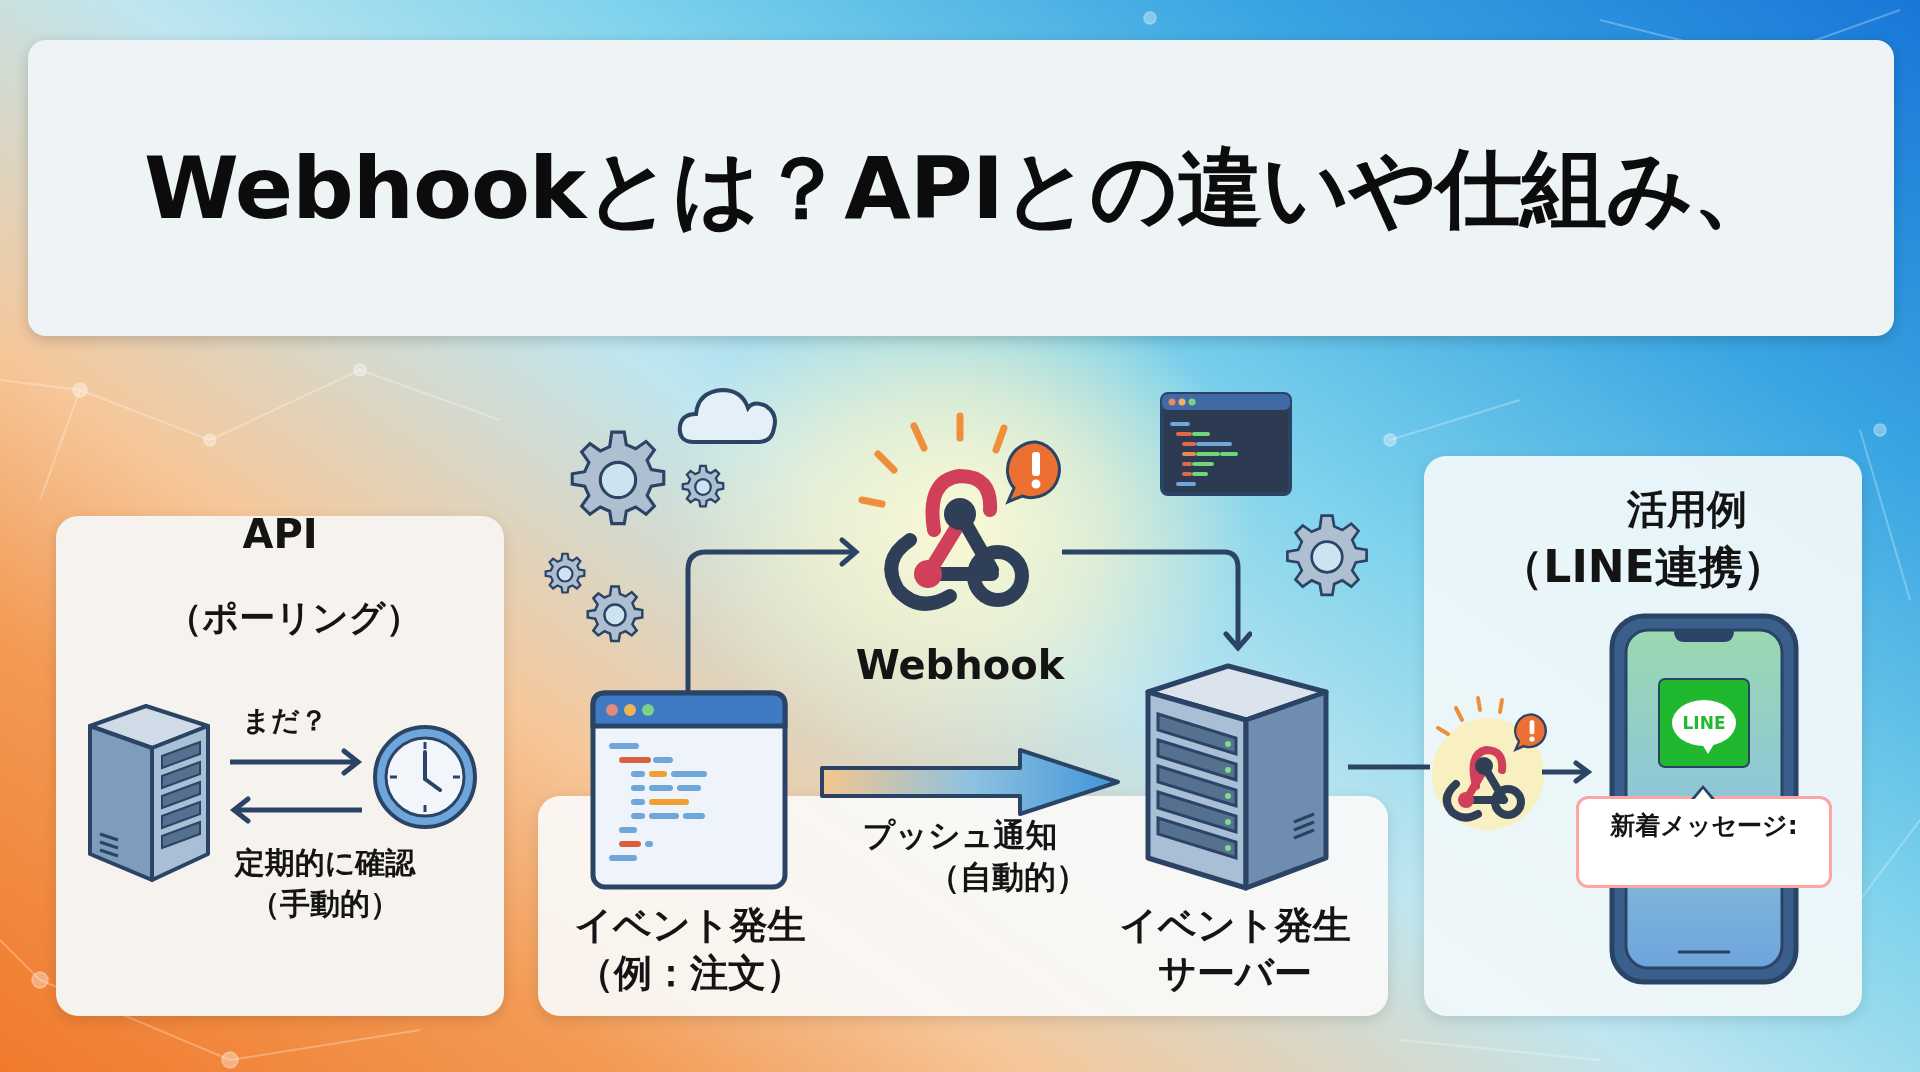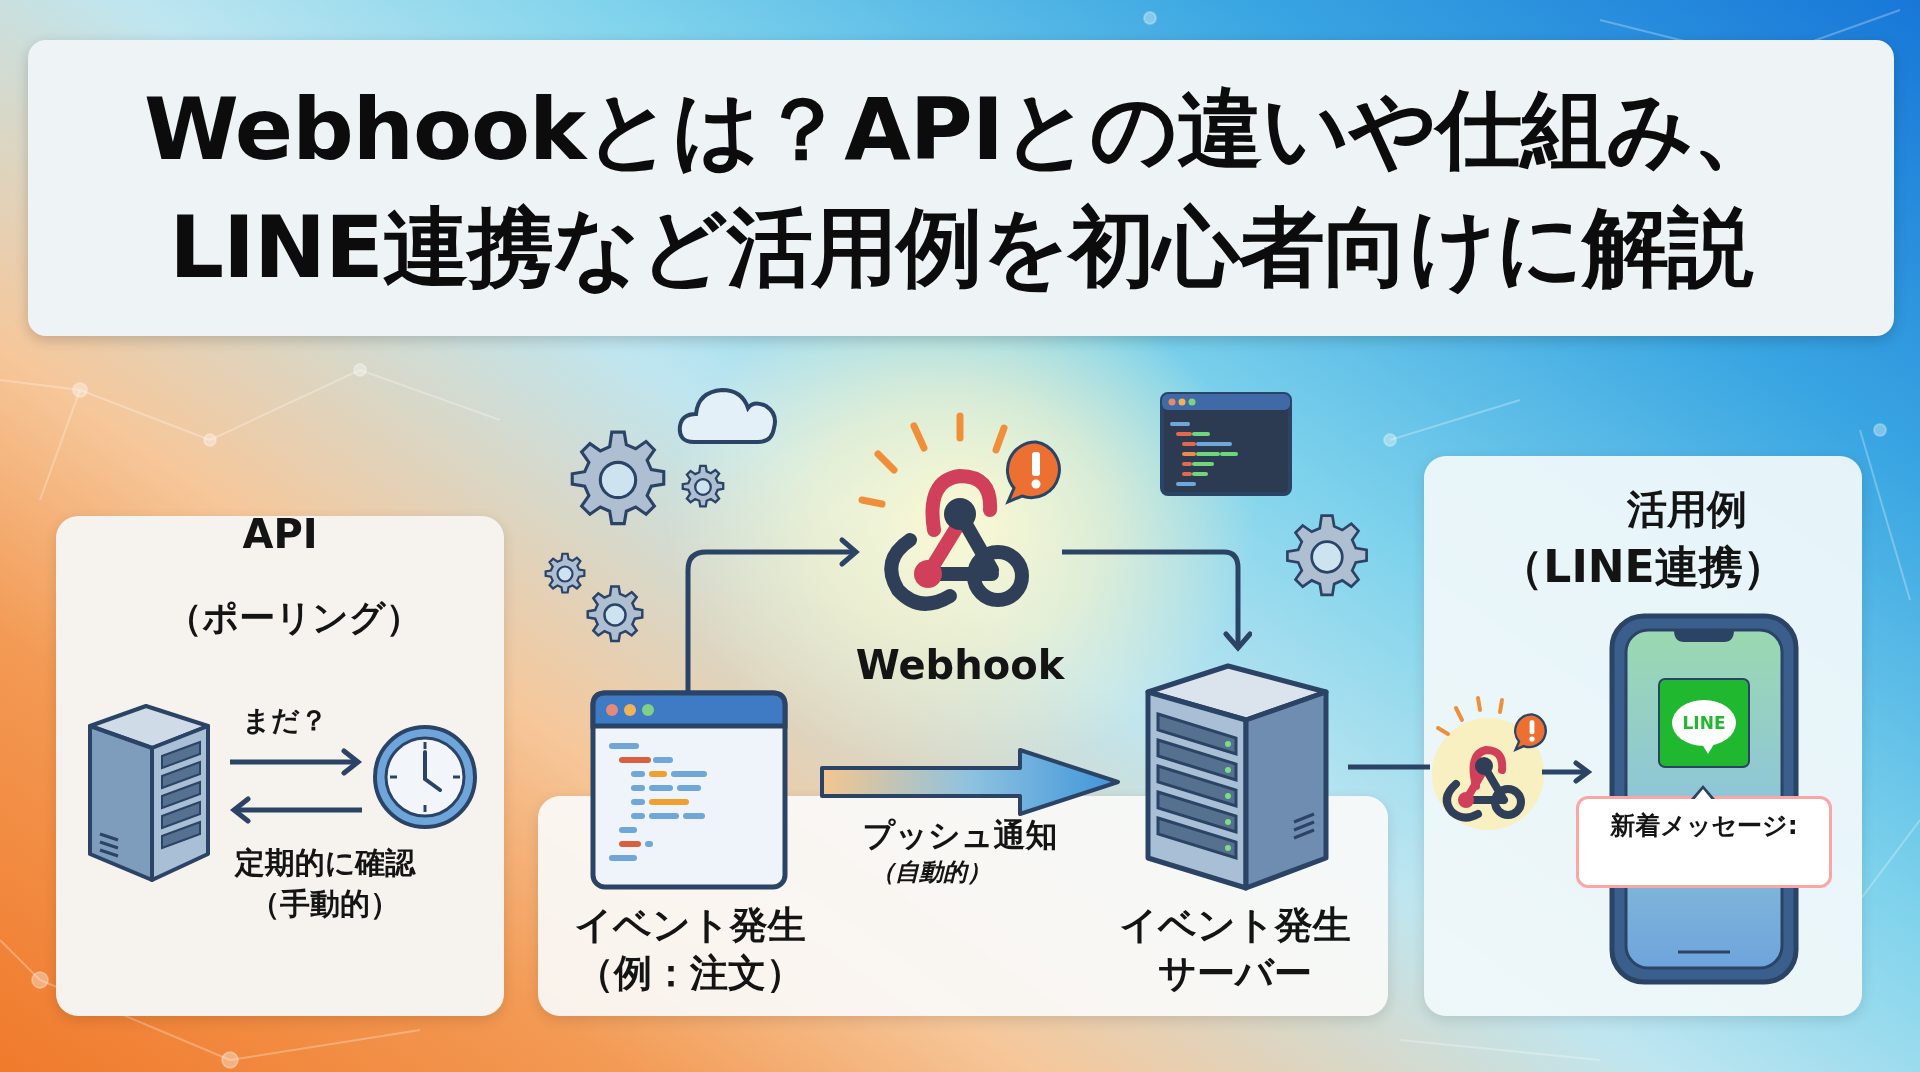--- a/index.html
+++ b/index.html
@@ -55,21 +55,20 @@
       <circle cx="230" cy="1060" r="8"></circle>
       <circle cx="1760" cy="60" r="6"></circle>
     <circle cx="1150" cy="18" r="6"></circle>
       <circle cx="1880" cy="430" r="6"></circle>
       <circle cx="1390" cy="440" r="6"></circle>
   </g>
 </svg>
 
 <div class="title-card">
   <div class="title-line">Webhookとは？APIとの違いや仕組み、</div>
-  <div class="title-line">LINE連携など活用例を初心者向けに解説</div>
 </div>
 
 <div class="panel panel-api"></div>
 <div class="lbl" style="left:56px;top:511px;width:448px;font-size:40px;">API</div>
 <div class="lbl" style="left:56px;top:594px;width:448px;font-size:36px;padding-left:28px;">（ポーリング）</div>
 
 <svg class="ico" style="left:86px;top:704px" width="130" height="180" viewBox="0 0 130 180">
   <polygon points="4,22 60,2 122,22 66,44" fill="#cfdbe6" stroke="#2b4466" stroke-width="4" stroke-linejoin="round"></polygon>
   <polygon points="4,22 66,44 66,176 4,150" fill="#7e9cbc" stroke="#2b4466" stroke-width="4" stroke-linejoin="round"></polygon>
   <polygon points="66,44 122,22 122,150 66,176" fill="#a9bfd6" stroke="#2b4466" stroke-width="4" stroke-linejoin="round"></polygon>
@@ -227,21 +226,21 @@
   <defs>
       <linearGradient id="pg" x1="0" x2="1">
         <stop offset="0" stop-color="#f4c68e"></stop>
         <stop offset="0.5" stop-color="#8ec2e0"></stop>
         <stop offset="1" stop-color="#3f95da"></stop>
       </linearGradient>
     </defs>
   <polygon points="2,20 200,20 200,2 298,34 200,66 200,48 2,48" fill="url(#pg)" stroke="#2b4466" stroke-width="4" stroke-linejoin="round"></polygon>
 </svg>
 <div class="lbl" style="left:840px;top:814px;width:240px;font-size:32px;">プッシュ通知</div>
-<div class="lbl" style="left:811px;top:856px;width:240px;font-size:24px;font-style:italic;">（自動的）</div>
+<div class="lbl" style="left:888px;top:856px;width:240px;font-size:32px;">（自動的）</div>
 
 <svg class="ico" style="left:1144px;top:662px" width="186" height="230" viewBox="0 0 186 230">
   <polygon points="4,30 84,4 182,30 102,58" fill="#dbe4ec" stroke="#2b4466" stroke-width="5" stroke-linejoin="round"></polygon>
   <polygon points="4,30 102,58 102,226 4,196" fill="#a9bfd6" stroke="#2b4466" stroke-width="5" stroke-linejoin="round"></polygon>
   <polygon points="102,58 182,30 182,196 102,226" fill="#6f8db0" stroke="#2b4466" stroke-width="5" stroke-linejoin="round"></polygon>
   <g fill="#56708f" stroke="#2b4466" stroke-width="3">
     <polygon points="14,52 92,76 92,92 14,68"></polygon>
       <polygon points="14,78 92,102 92,118 14,94"></polygon>
     <polygon points="14,104 92,128 92,144 14,120"></polygon>
       <polygon points="14,130 92,154 92,170 14,146"></polygon>

